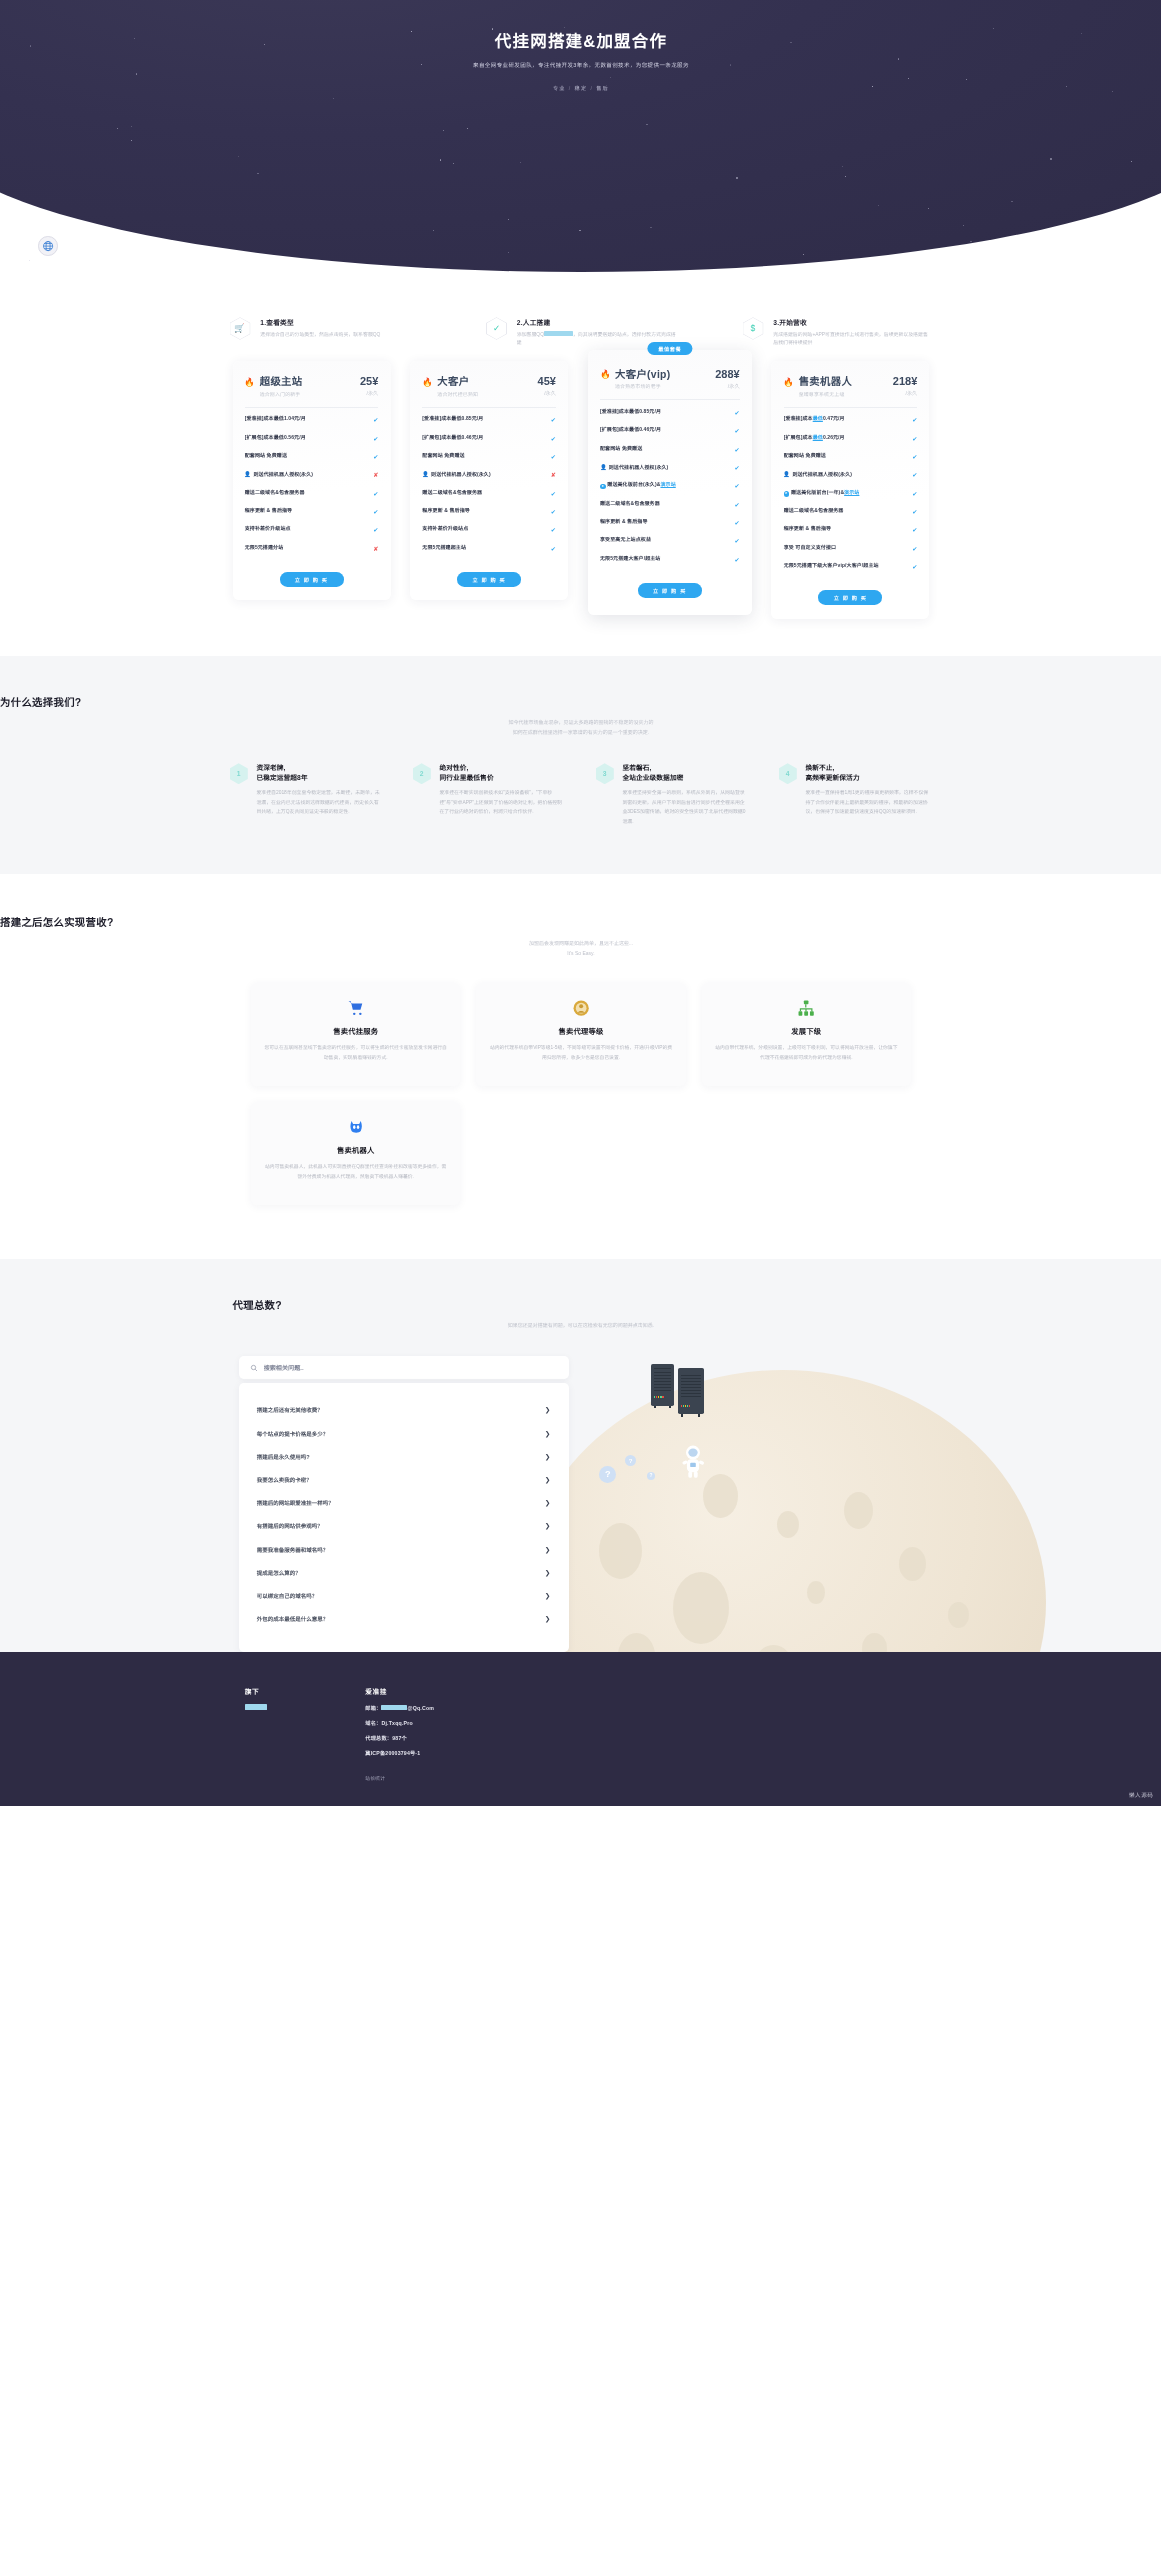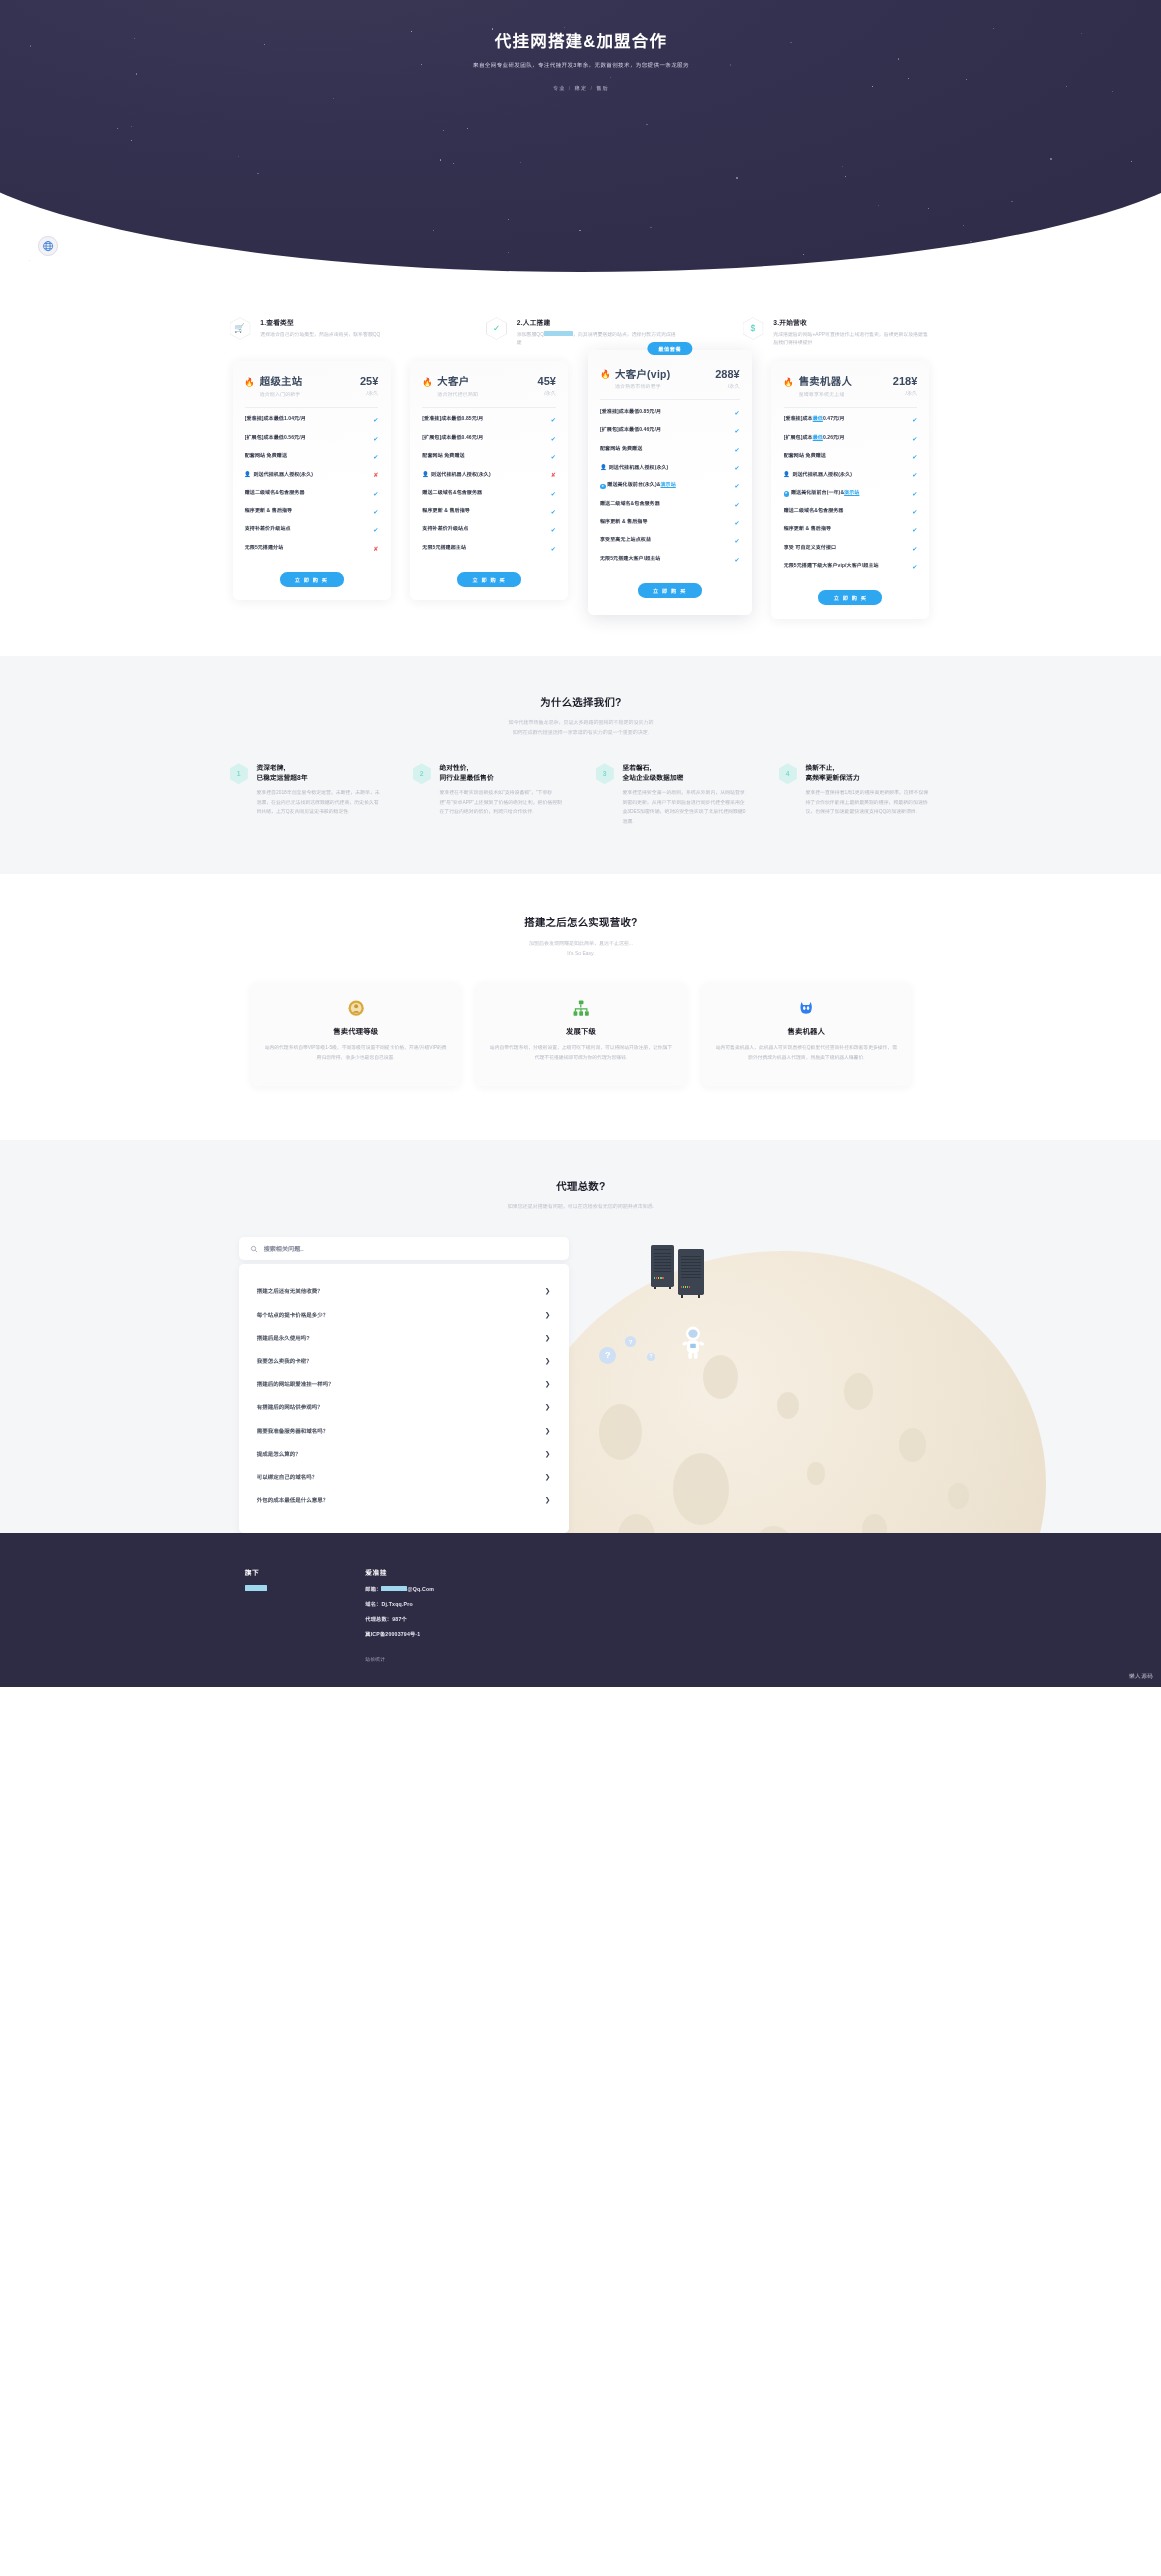--- a/index.html
+++ b/index.html
@@ -166,21 +166,21 @@
   .buy-btn {
     display:block; margin:14.7px auto 0; width:64px; height:14.7px;
     background:#2ea7f0; color:#fff; border:none; border-radius:7.3px;
     font-size:5.2px; font-weight:bold; letter-spacing:1.2px; cursor:pointer;
     font-family:inherit;
   }
 
   
   .why { background:#f5f6f8; padding:38px 0 48px; }
   .sec-title {
-    text-align:center; font-size:10.4px; font-weight:bold; color:#1c1c29;
+    font-size:10.4px; font-weight:bold; color:#1c1c29;
     letter-spacing:0.3px;
   }
   .sec-sub {
     text-align:center; margin-top:8.6px; font-size:5px; line-height:2;
     color:#bfc2cb;
   }
   .why-grid {
     width:703px; margin:26px auto 0;
     display:flex; justify-content:space-between;
   }
@@ -644,20 +644,29 @@
   </section>
 
   <section class="revenue">
     <h2 class="sec-title">搭建之后怎么实现营收?</h2>
     <p class="sec-sub">
       <span>加盟后会发现网赚是如此简单，且远不止这些...</span><br>
       <span>It's So Easy.</span>
     </p>
     <div class="rev-grid" id="rev-grid">
         <div class="rcard">
+     <div class="rcard-ico"><svg viewBox="0 0 24 24" fill="#2f6fe0">
+              <path d="M2 3h3l2.6 11.2h10.1l2.3-8.2H7.1"></path>
+              <circle cx="9.5" cy="19.5" r="1.6"></circle>
+              <circle cx="17.5" cy="19.5" r="1.6"></circle>
+            </svg></div>
+     <div class="rcard-title">售卖代挂服务</div>
+     <div class="rcard-desc">您可以在互联网甚至线下售卖您的代挂服务，可以将生成的代挂卡密放至发卡网进行自动售卖，实现躺着赚钱的方式.</div>
+   </div>
+        <div class="rcard">
      <div class="rcard-ico"><svg viewBox="0 0 24 24">
               <circle cx="12" cy="12" r="10" fill="#d9a93c"></circle>
               <circle cx="12" cy="12" r="7" fill="#f3e0b0"></circle>
               <circle cx="12" cy="9.5" r="2.6" fill="#c99a33"></circle>
               <path d="M7.5 18c1-3 8-3 9 0z" fill="#c99a33"></path>
             </svg></div>
      <div class="rcard-title">售卖代理等级</div>
      <div class="rcard-desc">站内的代理系统自带VIP等级1-5级，不同等级可设置不同提卡价格，开通/升级VIP的费用归您所得，收多少也是您自己设置.</div>
    </div>
         <div class="rcard">

